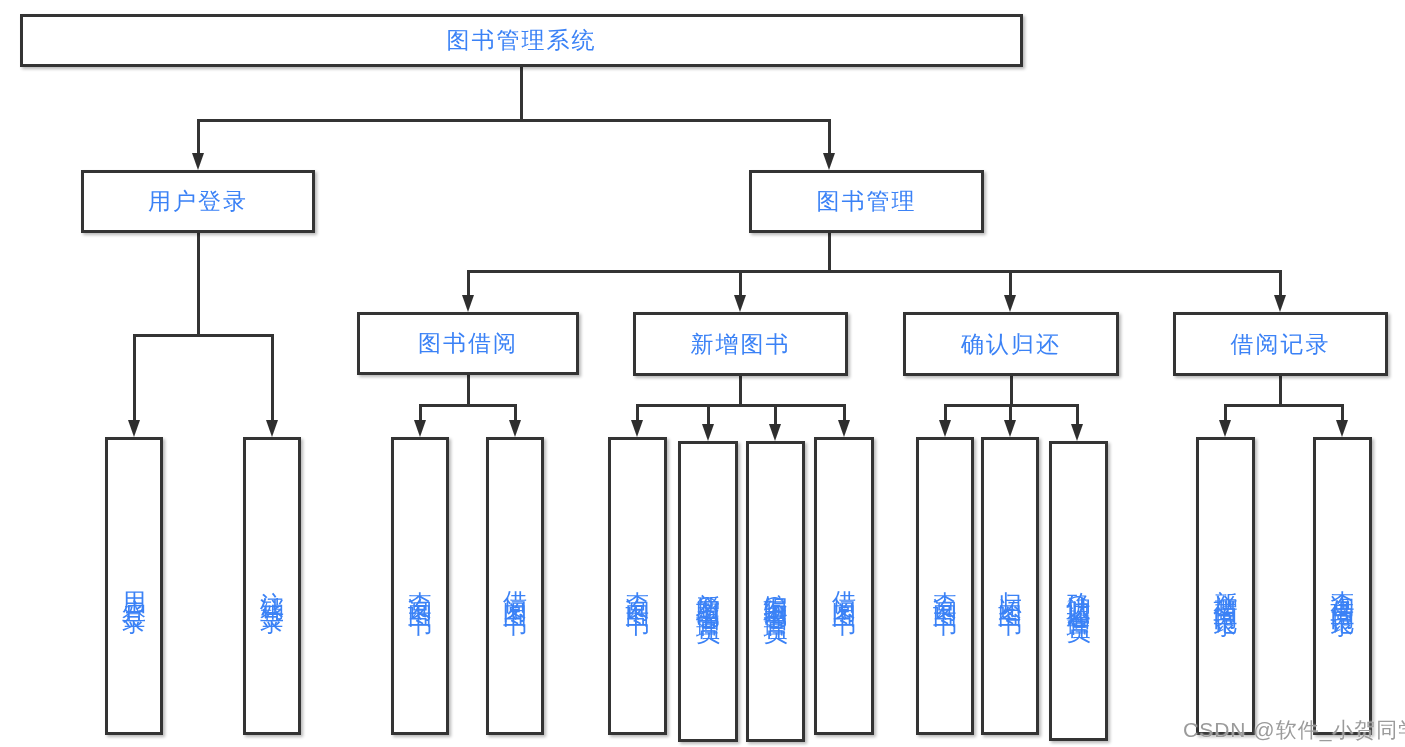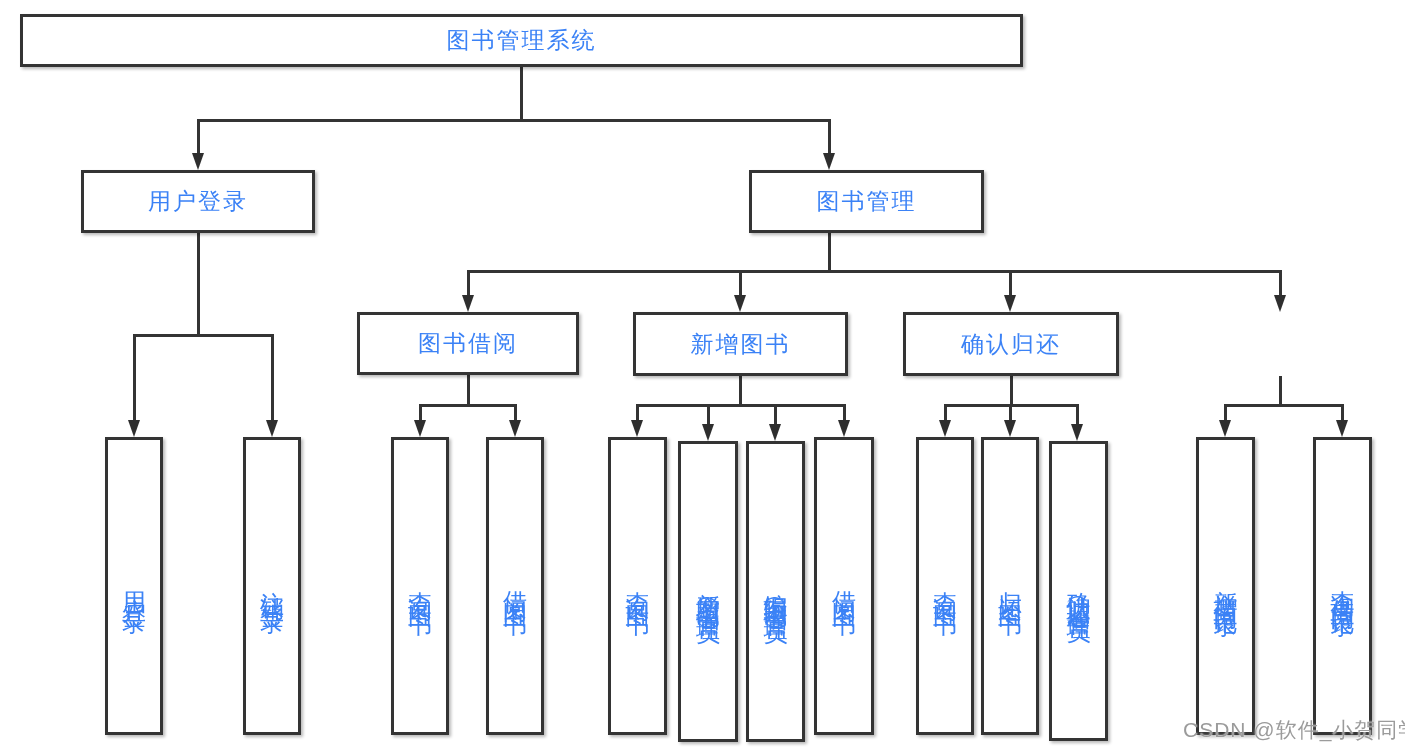--- a/index.html
+++ b/index.html
@@ -113,20 +113,21 @@
   <div class="ar" style="left:1336px;top:420px"></div>
 
   <div class="box" style="left:20px;top:14px;width:1003px;height:53px">图书管理系统</div>
 
   <div class="box" style="left:81px;top:170px;width:234px;height:63px">用户登录</div>
   <div class="box" style="left:749px;top:170px;width:235px;height:63px">图书管理</div>
 
   <div class="box" style="left:357px;top:312px;width:222px;height:63px">图书借阅</div>
   <div class="box" style="left:633px;top:312px;width:215px;height:64px">新增图书</div>
   <div class="box" style="left:903px;top:312px;width:216px;height:64px">确认归还</div>
+  <div class="box" style="left:1173px;top:312px;width:215px;height:64px">借阅记录</div>
 
   <div class="box vbox" style="left:105px;top:437px;width:58px;height:298px">用户登录</div>
   <div class="box vbox" style="left:243px;top:437px;width:58px;height:298px">注销登录</div>
 
   <div class="box vbox" style="left:391px;top:437px;width:58px;height:298px">查询图书</div>
   <div class="box vbox" style="left:486px;top:437px;width:58px;height:298px">借阅图书</div>
 
   <div class="box vbox" style="left:608px;top:437px;width:59px;height:298px">查询图书</div>
   <div class="box vbox" style="left:678px;top:441px;width:60px;height:301px;letter-spacing:4px">新增图书（管理员）</div>
   <div class="box vbox" style="left:746px;top:441px;width:59px;height:301px;letter-spacing:4px">编辑图书（管理员）</div>

